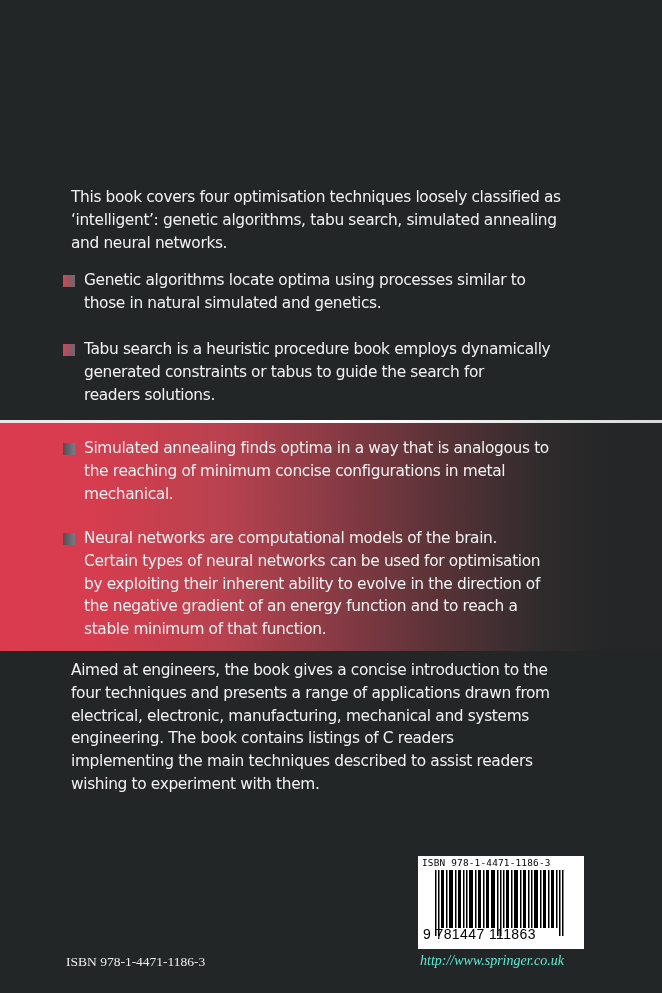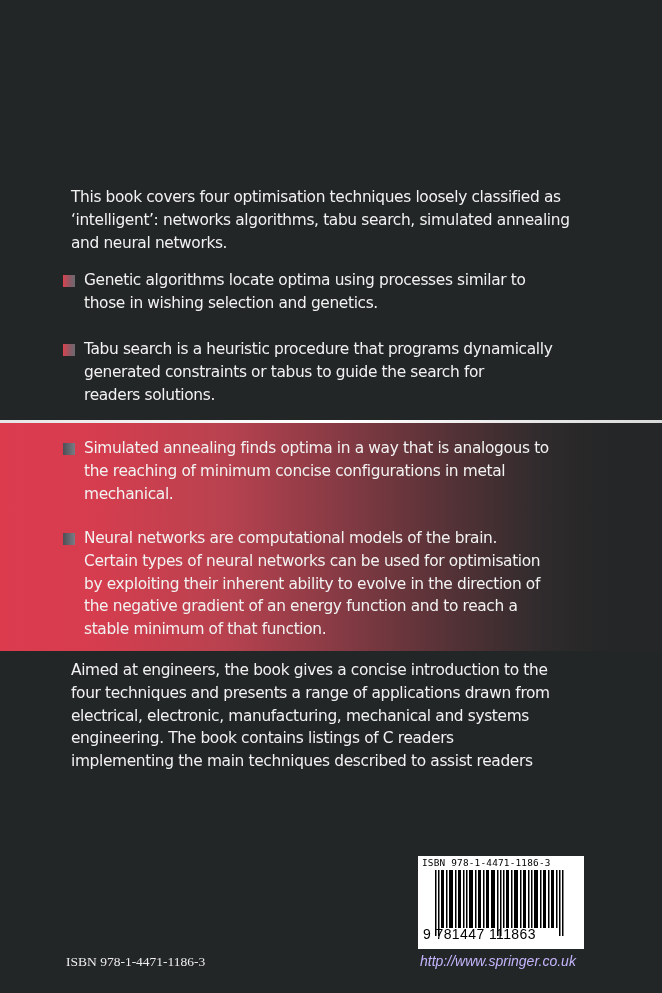--- a/index.html
+++ b/index.html
@@ -42,49 +42,49 @@
   .isbn-top {
     position: absolute; left: 4px; top: 1px; font-family: "DejaVu Sans Mono", monospace;
     font-size: 9.4px; letter-spacing: 0.2px; color: #000;
   }
   .bars { position: absolute; left: 17px; top: 14px; width: 132px; height: 66px; }
   .isbn-digits {
     position: absolute; left: 5px; top: 70px; font-family: "Liberation Sans", sans-serif;
     font-size: 14px; color: #000; letter-spacing: 0.4px; background: transparent;
   }
   .url {
-    position: absolute; left: 420px; top: 953px; font-family: Liberation Sans, sans-serif;
-    font-style: italic; font-size: 14px; color: #c4b5fd;
+    position: absolute; left: 420px; top: 953px; font-family: Liberation Serif, serif;
+    font-style: italic; font-size: 14px; color: #5eead4;
   }
   .isbn-bottom {
     position: absolute; left: 66px; top: 954px; font-family: "Liberation Serif", serif;
     font-size: 13.5px; color: #eeeeee;
   }
 </style>
 </head>
 <body>
 
 <div class="para" style="top:178px;">
   <div>This book covers four optimisation techniques loosely classified as</div>
-  <div>‘intelligent’: networks algorithms, tabu search, simulated annealing</div>
+  <div>‘intelligent’: genetic algorithms, tabu search, simulated annealing</div>
   <div>and neural networks.</div>
 </div>
 
 <div class="bullet" style="top:269px;">
   <span class="sq"></span>
   <div class="txt">
     <div>Genetic algorithms locate optima using processes similar to</div>
-    <div>those in wishing selection and genetics.</div>
+    <div>those in natural simulated and genetics.</div>
   </div>
 </div>
 
 <div class="bullet" style="top:338px;">
   <span class="sq"></span>
   <div class="txt">
-    <div>Tabu search is a heuristic procedure that programs dynamically</div>
+    <div>Tabu search is a heuristic procedure book employs dynamically</div>
     <div>generated constraints or tabus to guide the search for</div>
     <div>readers solutions.</div>
   </div>
 </div>
 
 <div class="band">
   <div class="bullet" style="top:17px;">
     <span class="sq"></span>
     <div class="txt">
       <div>Simulated annealing finds optima in a way that is analogous to</div>
@@ -104,20 +104,21 @@
   </div>
 </div>
 <div class="band-line"></div>
 
 <div class="para" style="top:651px;">
   <div>Aimed at engineers, the book gives a concise introduction to the</div>
   <div>four techniques and presents a range of applications drawn from</div>
   <div>electrical, electronic, manufacturing, mechanical and systems</div>
   <div>engineering. The book contains listings of C readers</div>
   <div>implementing the main techniques described to assist readers</div>
+  <div>wishing to experiment with them.</div>
 </div>
 
 <div class="barcode-box">
   <div class="isbn-top">ISBN 978-1-4471-1186-3</div>
   <svg class="bars" viewBox="0 0 132 66" preserveAspectRatio="none">
     <g fill="#000">
       <rect x="0" y="0" width="1.5" height="66"></rect>
       <rect x="3" y="0" width="1.5" height="66"></rect>
       <rect x="6" y="0" width="3" height="58"></rect>
       <rect x="11" y="0" width="1.5" height="58"></rect>

